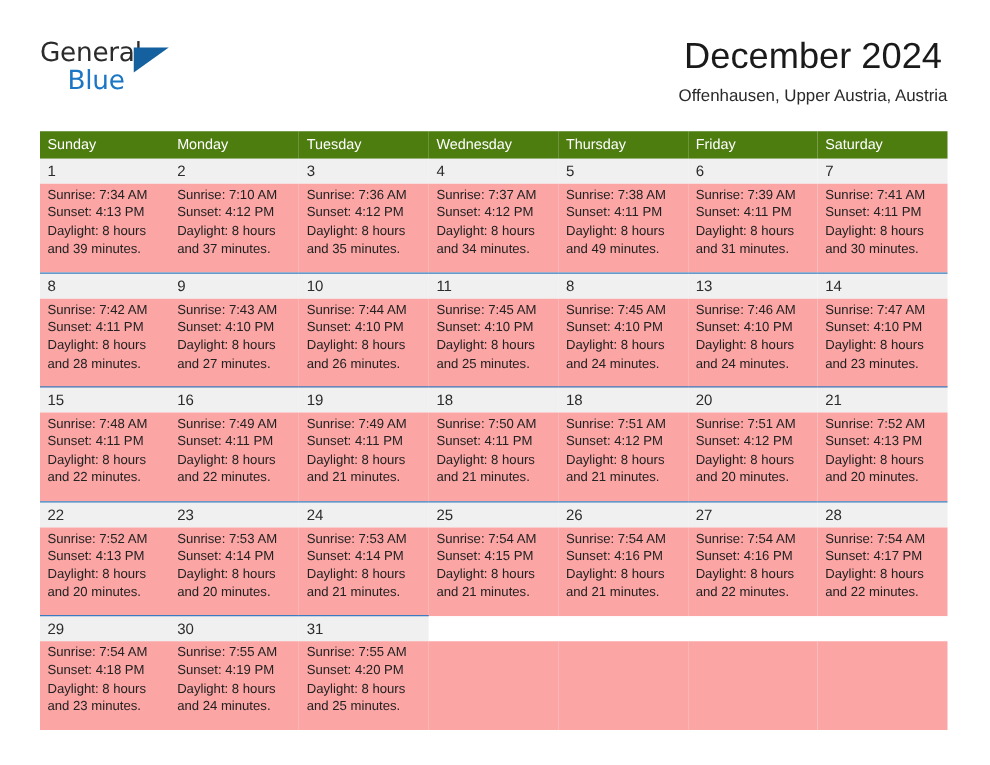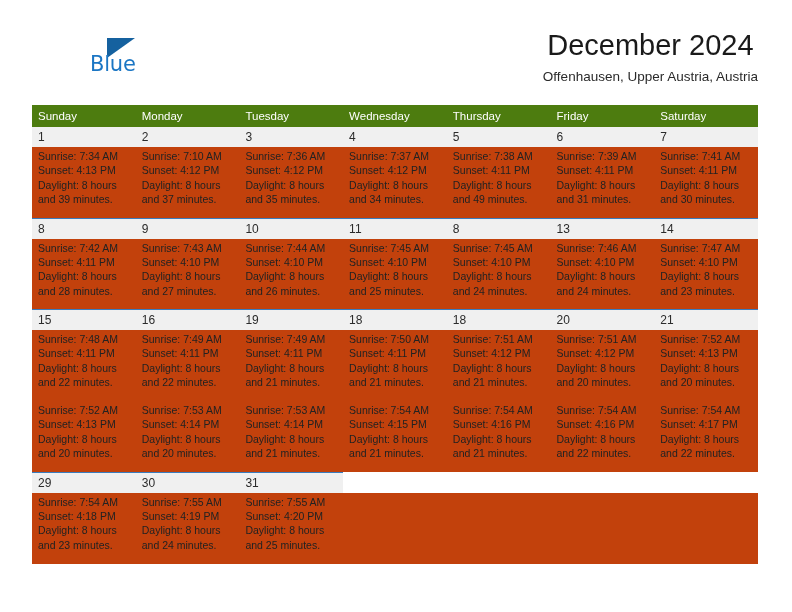--- a/index.html
+++ b/index.html
@@ -48,21 +48,20 @@
   }
   .brand-blue {
     position: absolute;
     left: 22px;
     top: 22px;
     font-size: 21px;
     letter-spacing: -0.2px;
     color: #1b76c4;
     font-family: "DejaVu Sans", sans-serif;
     font-weight: 400;
-    margin-left: 36px;
   }
   .brand-tri {
     position: absolute;
     left: 75px;
     top: 8px;
     width: 0;
     height: 0;
     border-left: 28px solid #15619f;
     border-bottom: 20px solid transparent;
   }
@@ -121,21 +120,21 @@
     color: #2b2b2b;
     padding: 3px 0 3px 6px;
     height: 17px;
     line-height: 14px;
     box-sizing: border-box;
   }
   .daynum-row.first td {
     border-top: none;
   }
   .detail-row td {
-    background: #c2410c;
+    background: #fca5a5;
     font-size: 10.5px;
     line-height: 14.4px;
     color: #222222;
     padding: 2px 5px 0 6px;
     height: 71px;
     box-sizing: border-box;
   }
   .detail-row td .line {
     white-space: nowrap;
   }
@@ -145,20 +144,21 @@
   }
 </style>
 </head>
 <body>
 
 <div class="page">
 
   <div class="top">
 
     <div class="brand">
+      <span class="brand-general">General</span>
       <span class="brand-tri"></span>
       <span class="brand-blue">Blue</span>
     </div>
 
     <div class="title-block">
       <div class="cal-title">December 2024</div>
       <div class="cal-subtitle">Offenhausen, Upper Austria, Austria</div>
     </div>
 
   </div>
@@ -328,20 +328,29 @@
             <div class="line">Daylight: 8 hours</div>
             <div class="line">and 20 minutes.</div>
           </td>
           <td>
             <div class="line">Sunrise: 7:52 AM</div>
             <div class="line">Sunset: 4:13 PM</div>
             <div class="line">Daylight: 8 hours</div>
             <div class="line">and 20 minutes.</div>
           </td>
         </tr>
+        <tr class="daynum-row">
+          <td>22</td>
+          <td>23</td>
+          <td>24</td>
+          <td>25</td>
+          <td>26</td>
+          <td>27</td>
+          <td>28</td>
+        </tr>
         <tr class="detail-row">
           <td>
             <div class="line">Sunrise: 7:52 AM</div>
             <div class="line">Sunset: 4:13 PM</div>
             <div class="line">Daylight: 8 hours</div>
             <div class="line">and 20 minutes.</div>
           </td>
           <td>
             <div class="line">Sunrise: 7:53 AM</div>
             <div class="line">Sunset: 4:14 PM</div>

